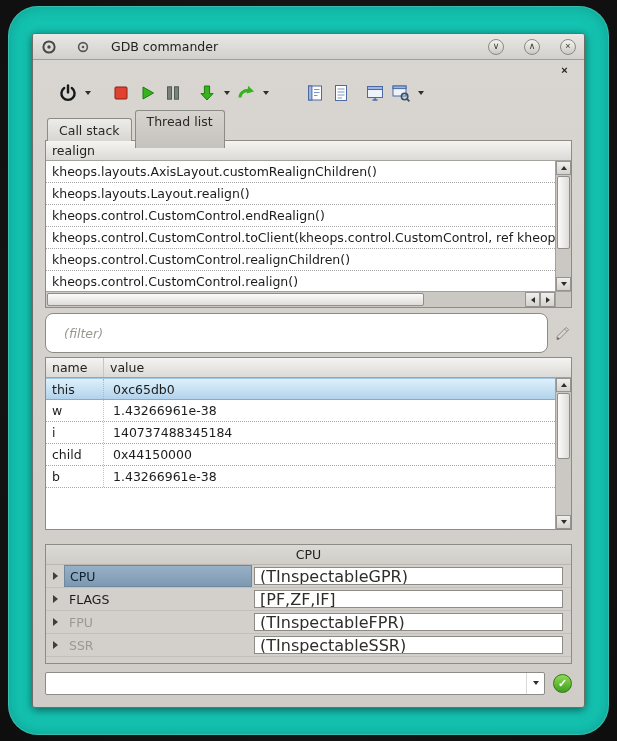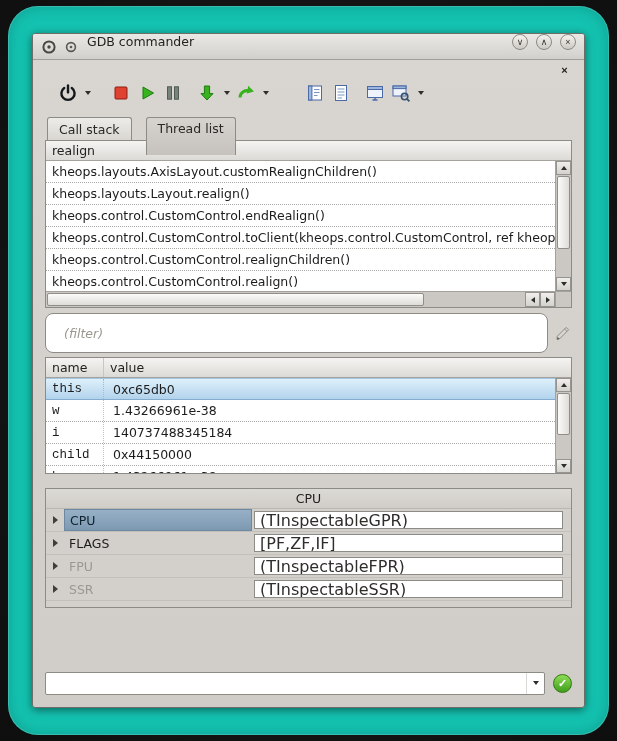--- a/index.html
+++ b/index.html
@@ -15,21 +15,21 @@
     border-radius:30px; background:#14c3b1;
     box-shadow: inset 0 0 0 1px rgba(255,255,255,.16), inset 0 0 16px rgba(0,70,62,.30); }
   .window { position:absolute; left:24px; top:27px; right:24px; bottom:27px;
     background:linear-gradient(#d9d6d1,#d0cdc8);
     border:1px solid #6f6d69; border-radius:3px; overflow:hidden;
     display:flex; flex-direction:column;
     box-shadow:0 2px 10px rgba(0,0,0,.5);
     font-size:12.5px; color:#1c1c1c; }
 
   
-  .titlebar { flex:0 0 26px; display:flex; gap:8px; padding:0 8px;
+  .titlebar { flex:0 0 26px; display:flex; align-items:center; gap:20px; padding:0 8px;
     background:linear-gradient(#eae8e4,#d2d0cc); border-bottom:1px solid #a29f9b; }
   .title { color:#23221f; margin-left:2px; flex:1; white-space:nowrap; overflow:hidden; }
   .tb-btn { width:16px; height:16px; border-radius:50%; flex:0 0 16px;
     background:linear-gradient(#f5f3ef,#ccc9c4); border:1px solid #8b8984;
     display:flex; align-items:center; justify-content:center;
     font-size:9px; line-height:1; color:#3a3935; padding:0; }
 
   .window-body { flex:1; display:flex; flex-direction:column; padding:2px 12px 12px; }
 
   .dock-close-row { height:15px; display:flex; justify-content:flex-end; align-items:center; }
@@ -46,21 +46,21 @@
 
   
   .tri { width:0; height:0; display:inline-block; border-style:solid; }
   .tri-down-s  { border-width:4px 3px 0 3px;  border-color:#2e2d2a transparent transparent transparent; }
   .tri-up-s    { border-width:0 3px 4px 3px;  border-color:transparent transparent #2e2d2a transparent; }
   .tri-left-s  { border-width:3px 4px 3px 0;  border-color:transparent #2e2d2a transparent transparent; }
   .tri-right-s { border-width:3px 0 3px 4px;  border-color:transparent transparent transparent #2e2d2a; }
   .tri-branch  { border-width:4px 0 4px 5px;  border-color:transparent transparent transparent #3f3e3a; }
 
   
-  .tabbar { display:flex; align-items:flex-start; height:23px; margin-top:8px; position:relative; z-index:2; padding-left:2px;gap:11px; }
+  .tabbar { display:flex; align-items:center; height:23px; margin-top:8px; position:relative; z-index:2; padding-left:2px; }
   .tab { padding:3px 11px 4px; height:38px; background:linear-gradient(#d7d4cf,#c5c2bd);
     border:1px solid #8d8b86; border-bottom:0; border-radius:3px 3px 0 0; margin-right:3px; color:#2a2926; }
   .tab.active { background:linear-gradient(#edece9,#d9d6d1); height:23px; margin-bottom:-1px; padding-top:4px; }
 
   
   .panel { position:relative; border:1px solid #8d8b86; background:#ffffff; z-index:1; }
   .cs-panel { height:168px; overflow:hidden; }
   .grid-header { height:20px; display:flex; align-items:center;
     background:linear-gradient(#f5f4f2,#dcdad6); border-bottom:1px solid #a5a29e; color:#23221f; }
   .hcell { padding:0 6px; height:100%; display:flex; align-items:center; border-right:1px solid #c8c6c2; }
@@ -87,25 +87,25 @@
   .corner { position:absolute; right:0; bottom:0; width:16px; height:16px; background:#cbc8c3;
     border-left:1px solid #a5a29e; border-top:1px solid #a5a29e; }
 
   
   .filter-row { display:flex; align-items:center; margin-top:5px; gap:6px; }
   .filter-input { flex:1; height:40px; border:1px solid #8d8b86; border-radius:8px;
     background:#fff; padding:0 18px; font:inherit; font-size:12.5px; color:#222; outline:none; }
   .filter-input::placeholder { font-style:italic; color:#9a978f; }
 
   
-  .var-panel { height:117px; margin-top:4px; overflow:hidden; }
+  .var-panel { height:173px; margin-top:4px; overflow:hidden; }
   .var-rows { position:absolute; top:20px; left:0; right:16px; bottom:0; overflow:hidden; }
   .var-row { height:22px; display:flex; align-items:center; border-bottom:1px dotted #a9a7a3; }
   .vname { width:58px; flex:0 0 58px; padding:0 6px; border-right:1px dotted #c2c0bc;
-    overflow:hidden; white-space:nowrap; height:100%; display:flex; align-items:center;font-family:Liberation Mono, monospace; }
+    overflow:hidden; white-space:nowrap; height:100%; display:flex; align-items:center; }
   .vvalue { flex:1; padding:0 9px; white-space:nowrap; overflow:hidden; }
   .var-row.selected { background:linear-gradient(#def0fb,#b2d3ec);
     border-top:1px solid #a2c8e3; border-bottom:1px solid #84acce; }
   .var-row.selected .vname { border-right-color:#9abcd7; }
 
   
   .cpu-panel { margin-top:14px; border:1px solid #8d8b86; background:#d3d0cb; height:120px; overflow:hidden; }
   .cpu-header { height:20px; display:flex; align-items:center; justify-content:center; color:#23221f;
     background:linear-gradient(#dcdad5,#d0cdc8); border-bottom:1px solid #bab7b2; }
   .cpu-row { height:23px; display:flex; align-items:center; border-bottom:1px solid #c3c0bb; }

